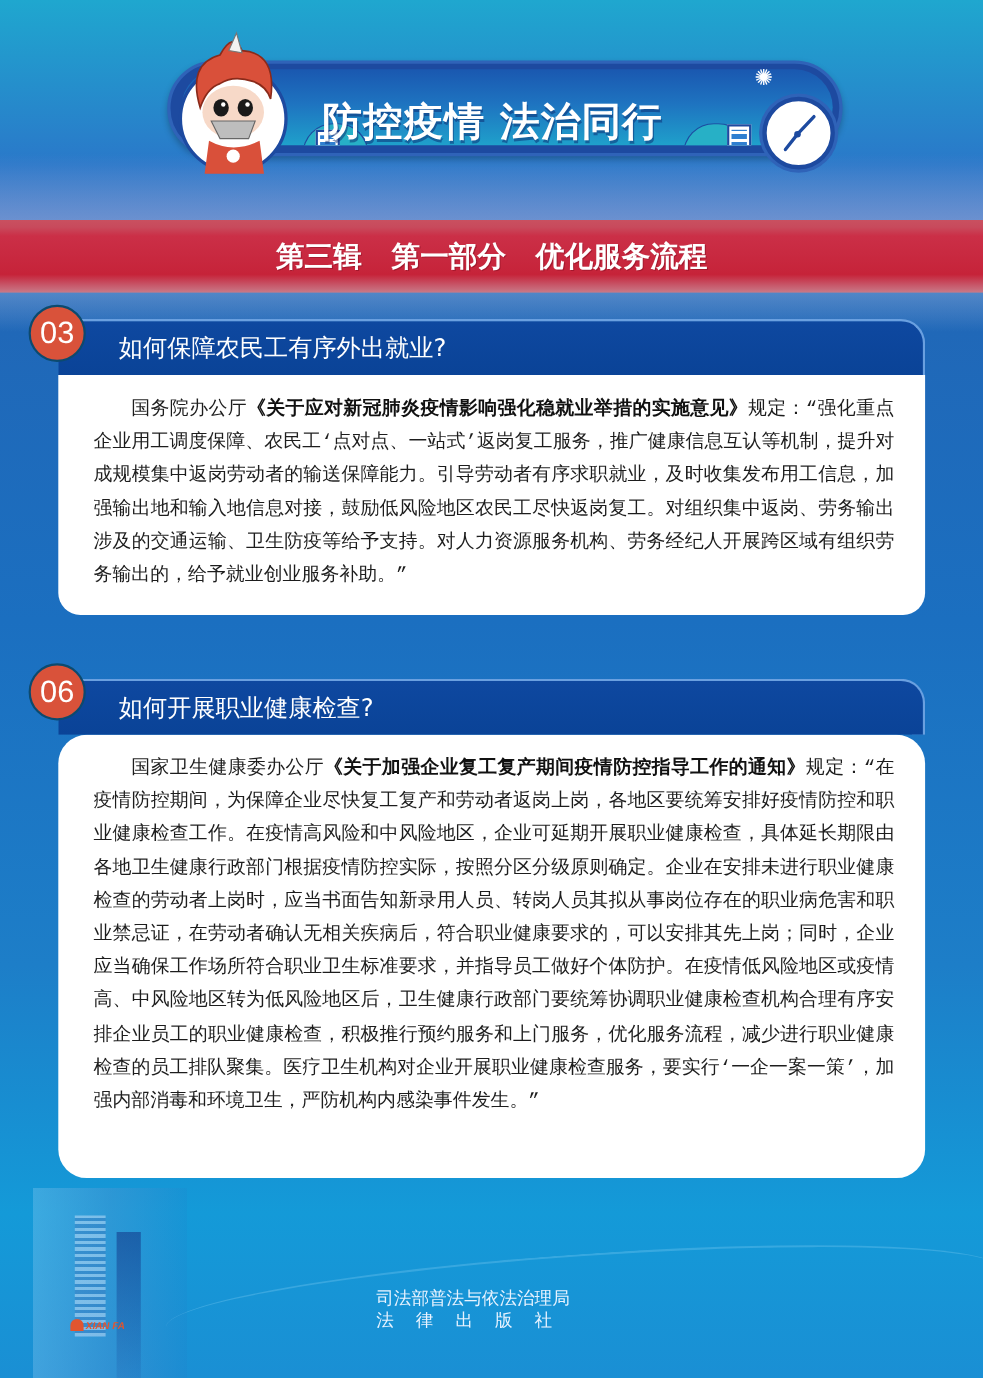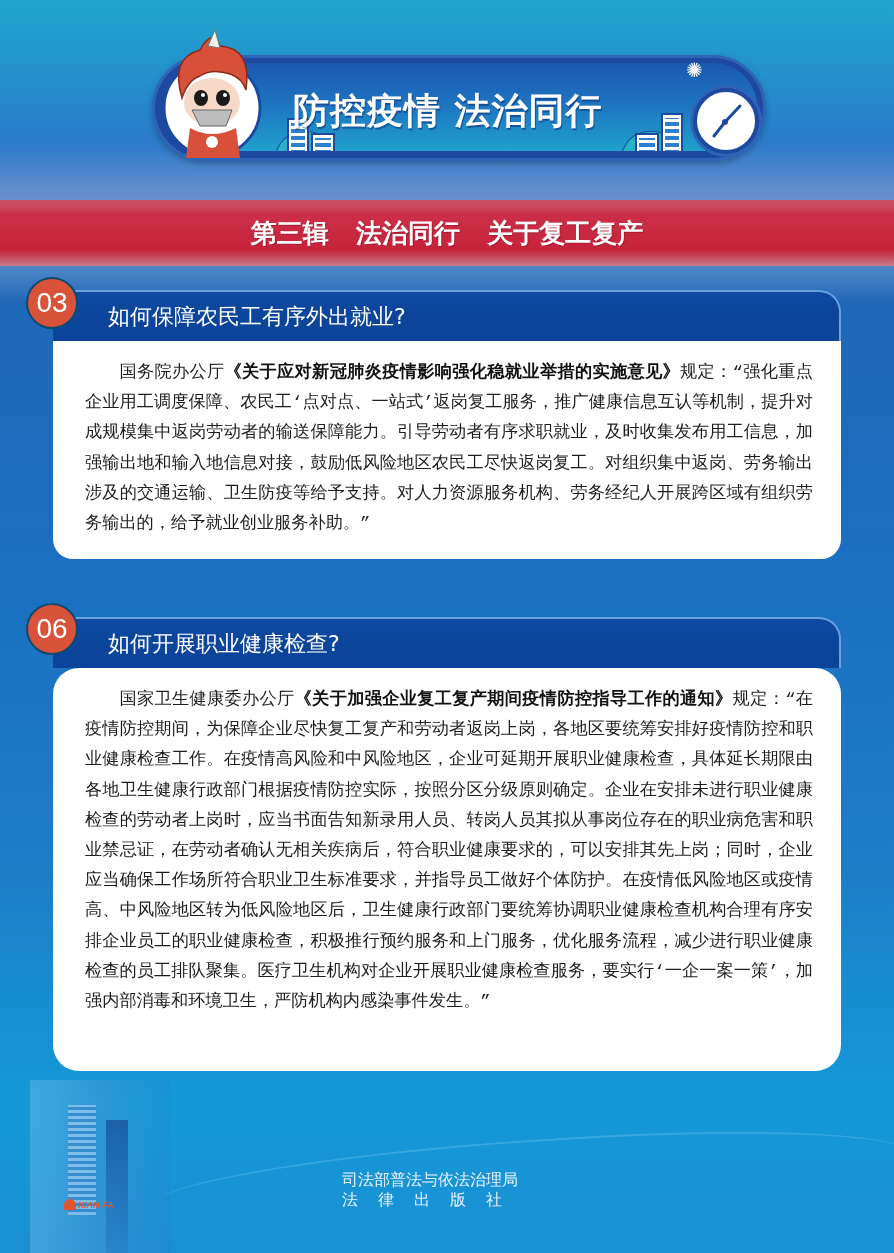--- a/index.html
+++ b/index.html
@@ -40,21 +40,21 @@
     position: absolute; left: 64px; top: 1199px;
     display: flex; align-items: center; gap: 2px;
     color: #e2552f; font-family: "Liberation Sans", sans-serif; font-style: italic; font-weight: bold; font-size: 9px;
   }
   .xianfa-logo .mark {
     width: 12px; height: 11px; border-radius: 6px 6px 0 0; background: #e2552f;
   }
 
   
   .banner {
-    position: absolute; left: 152px; top: 55px; width: 614px; height: 106px;
+    position: absolute; left: 152px; top: 55px; width: 614px; height: 87px;
     border-radius: 53px;
     background: #1d4aa0;
     border: 3px solid #2f63b8;
     box-shadow: 0 3px 6px rgba(0,0,0,0.25);
   }
   .banner-inner {
     position: absolute; left: 10px; top: 5px; right: 6px; bottom: 7px;
     border-radius: 46px;
     background: linear-gradient(180deg, #1a58b0 0%, #1e73c0 45%, #1fa0cb 100%);
     overflow: hidden;
@@ -168,21 +168,21 @@
 
 <div class="virus">✺</div>
 <div class="clock">
   <svg width="58" height="58" viewBox="0 0 58 58">
     <path d="M17 44 L28 30 L43 14" stroke="#1d4aa0" stroke-width="3" fill="none" stroke-linecap="round"></path>
     <circle cx="28" cy="30" r="3" fill="#1d4aa0"></circle>
   </svg>
 </div>
 
 <div class="ribbon">
-  <span class="ribbon-text">第三辑   法治同行   关于复工复产</span>
+  <span class="ribbon-text">第三辑   第一部分   优化服务流程</span>
 </div>
 
 <div class="num-badge" style="top:277px;">03</div>
 <div class="card" style="top:290px;">
   <div class="card-header">
     <span class="card-title">如何保障农民工有序外出就业?</span>
   </div>
   <div class="card-body" style="height:218px;">
     <p><span>国务院办公厅</span><b>《关于应对新冠肺炎疫情影响强化稳就业举措的实施意见》</b><span>规定：</span><span>“强化重点企业用工调度保障、农民工‘点对点、一站式’返岗复工服务，推广健康信息互认等机制，提升对成规模集中返岗劳动者的输送保障能力。引导劳动者有序求职就业，及时收集发布用工信息，加强输出地和输入地信息对接，鼓励低风险地区农民工尽快返岗复工。对组织集中返岗、劳务输出涉及的交通运输、卫生防疫等给予支持。对人力资源服务机构、劳务经纪人开展跨区域有组织劳务输出的，给予就业创业服务补助。”</span></p>
   </div>

